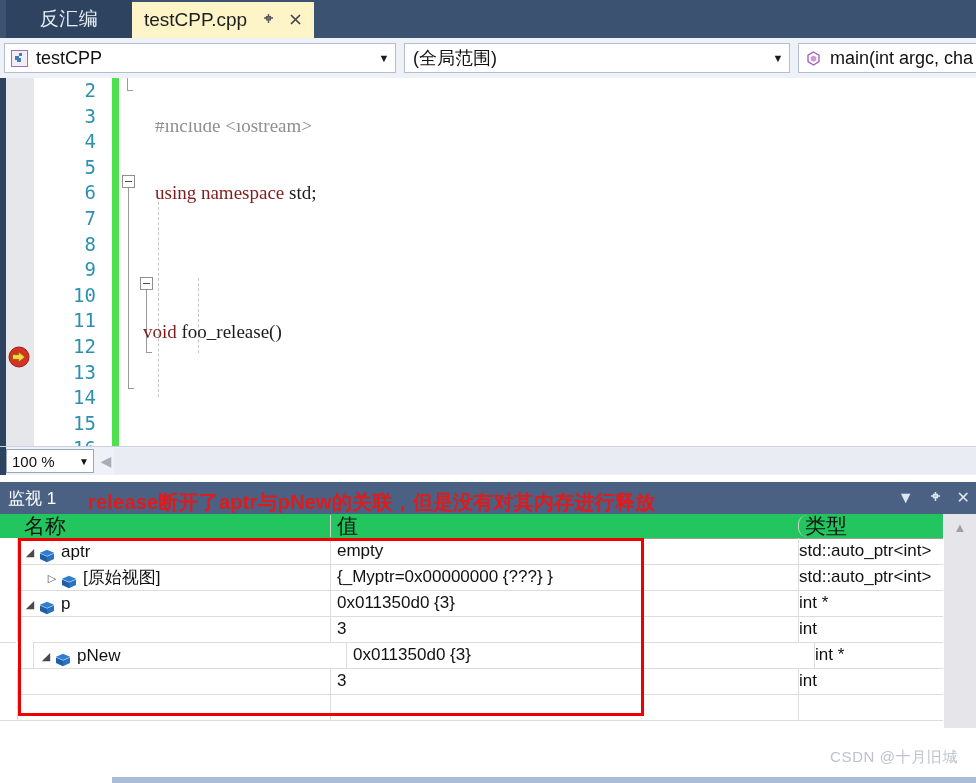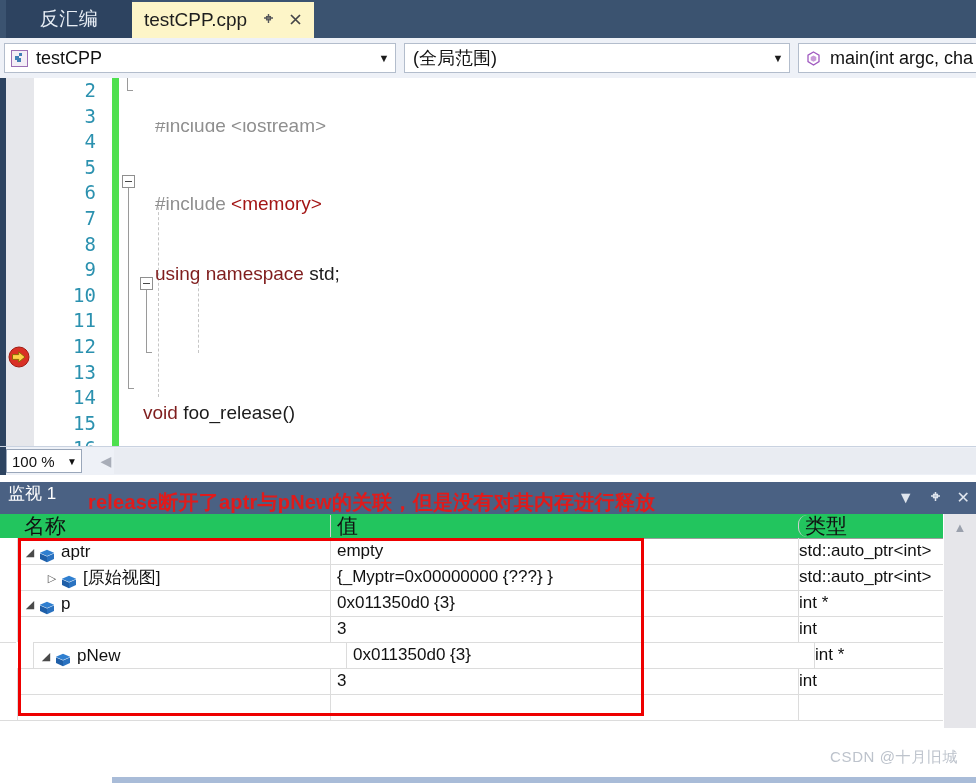--- a/index.html
+++ b/index.html
@@ -130,21 +130,21 @@
     padding-right: 8px;
   }
   .changebar {
     position: absolute; left: 112px; top: 0;
     width: 7px; height: 368px;
     background: #4ee04e;
   }
   .codearea {
     position: absolute; left: 119px; top: 0;
     right: 0; height: 297px;
-    font-family: Liberation Sans, sans-serif;
+    font-family: Liberation Serif, serif;
     font-size: 19px;
     color: #1c1c1c;
     white-space: pre;
   }
   .codearea .ln {
     height: 25.6px; line-height: 25.6px;
     padding-left: 6px;
   }
   
   .fold-col {
@@ -186,21 +186,21 @@
     width: 976px; height: 28px;
     background: #eef1f7;
     border-top: 1px solid #c9d2e0;
   }
   .zoombar .edge2 {
     position: absolute; left: 0; top: 0; width: 6px; height: 28px;
     background: #2d4360;
   }
   .zoom-combo {
     position: absolute; left: 6px; top: 2px;
-    width: 76px; height: 24px;
+    width: 88px; height: 24px;
     background: #ffffff;
     border: 1px solid #9aa7ba;
     box-sizing: border-box;
     display: flex; align-items: center;
     font-size: 15px; color: #111;
   }
   .zoom-combo .zt { padding-left: 5px; flex: 1 1 auto; }
   .zoom-combo .za { width: 18px; text-align: center; font-size: 10px; }
   .hscroll-left {
     position: absolute; left: 98px; top: 4px;
@@ -220,21 +220,21 @@
     position: absolute; left: 0; top: 482px;
     width: 976px; height: 301px;
     background: #ffffff;
   }
   .watch-title {
     position: absolute; left: 0; top: 0;
     width: 976px; height: 32px;
     background: #4a6183;
     color: #ffffff;
     font-size: 17px;
-    display: flex; 
+    display: flex; align-items: center;
   }
   .watch-title .wt-label { padding-left: 8px; }
   .watch-btns {
     position: absolute; right: 6px; top: 0;
     height: 32px;
     display: flex; align-items: center; gap: 14px;
     color: #dfe5ee;
   }
   .watch-btns span { font-size: 16px; line-height: 1; cursor: default; }
   .annotation {
@@ -441,21 +441,20 @@
       <div class="fold-box" style="left:0px; top:199px;"></div>
       <div class="fold-line" style="left:6px; top:212px; height:62px;"></div>
       <div class="fold-line h" style="left:6px; top:274px;"></div>
     </div>
 
     <div class="guide" style="left:158px; top:124px; height:195px;"></div>
     <div class="guide" style="left:198px; top:200px; height:75px;"></div>
 
     <div class="codearea">
       <div class="ln" style="padding-left:36px; color:#8f8f8f; overflow:hidden; height:14px; line-height:7px;"><span class="pre">#include &lt;iostream&gt;</span></div>
-      <div class="ln" style="padding-left:36px; margin-top:11px;"><span class="pre">#include </span><span class="str">&lt;memory&gt;</span></div>
       <div class="ln" style="padding-left:36px;"><span class="kw">using namespace</span><span class="pun"> std;</span></div>
       <div class="ln">&nbsp;</div>
       <div class="ln" style="padding-left:24px;"><span class="kw">void</span><span class="pun"> foo_release()</span></div>
       
       
       
       
       
       
       

